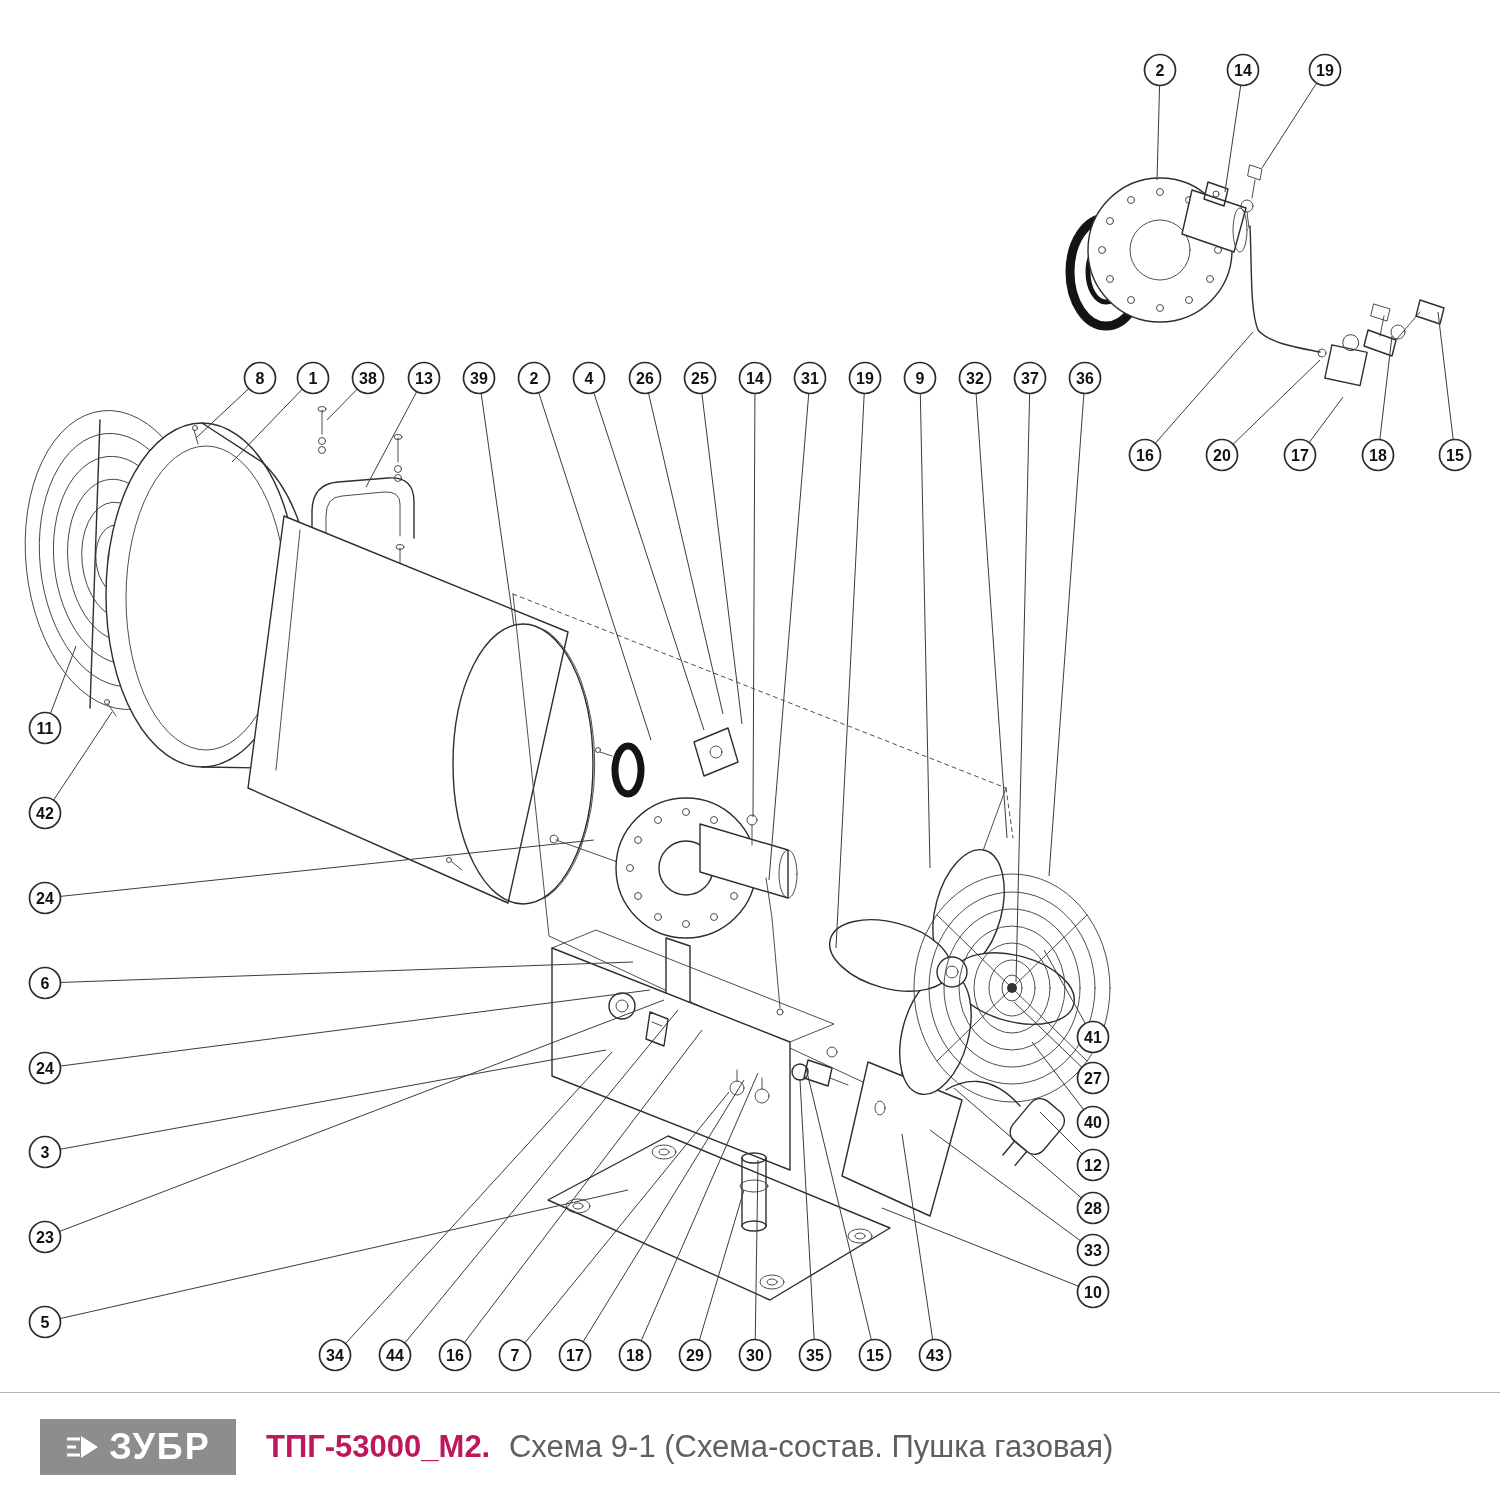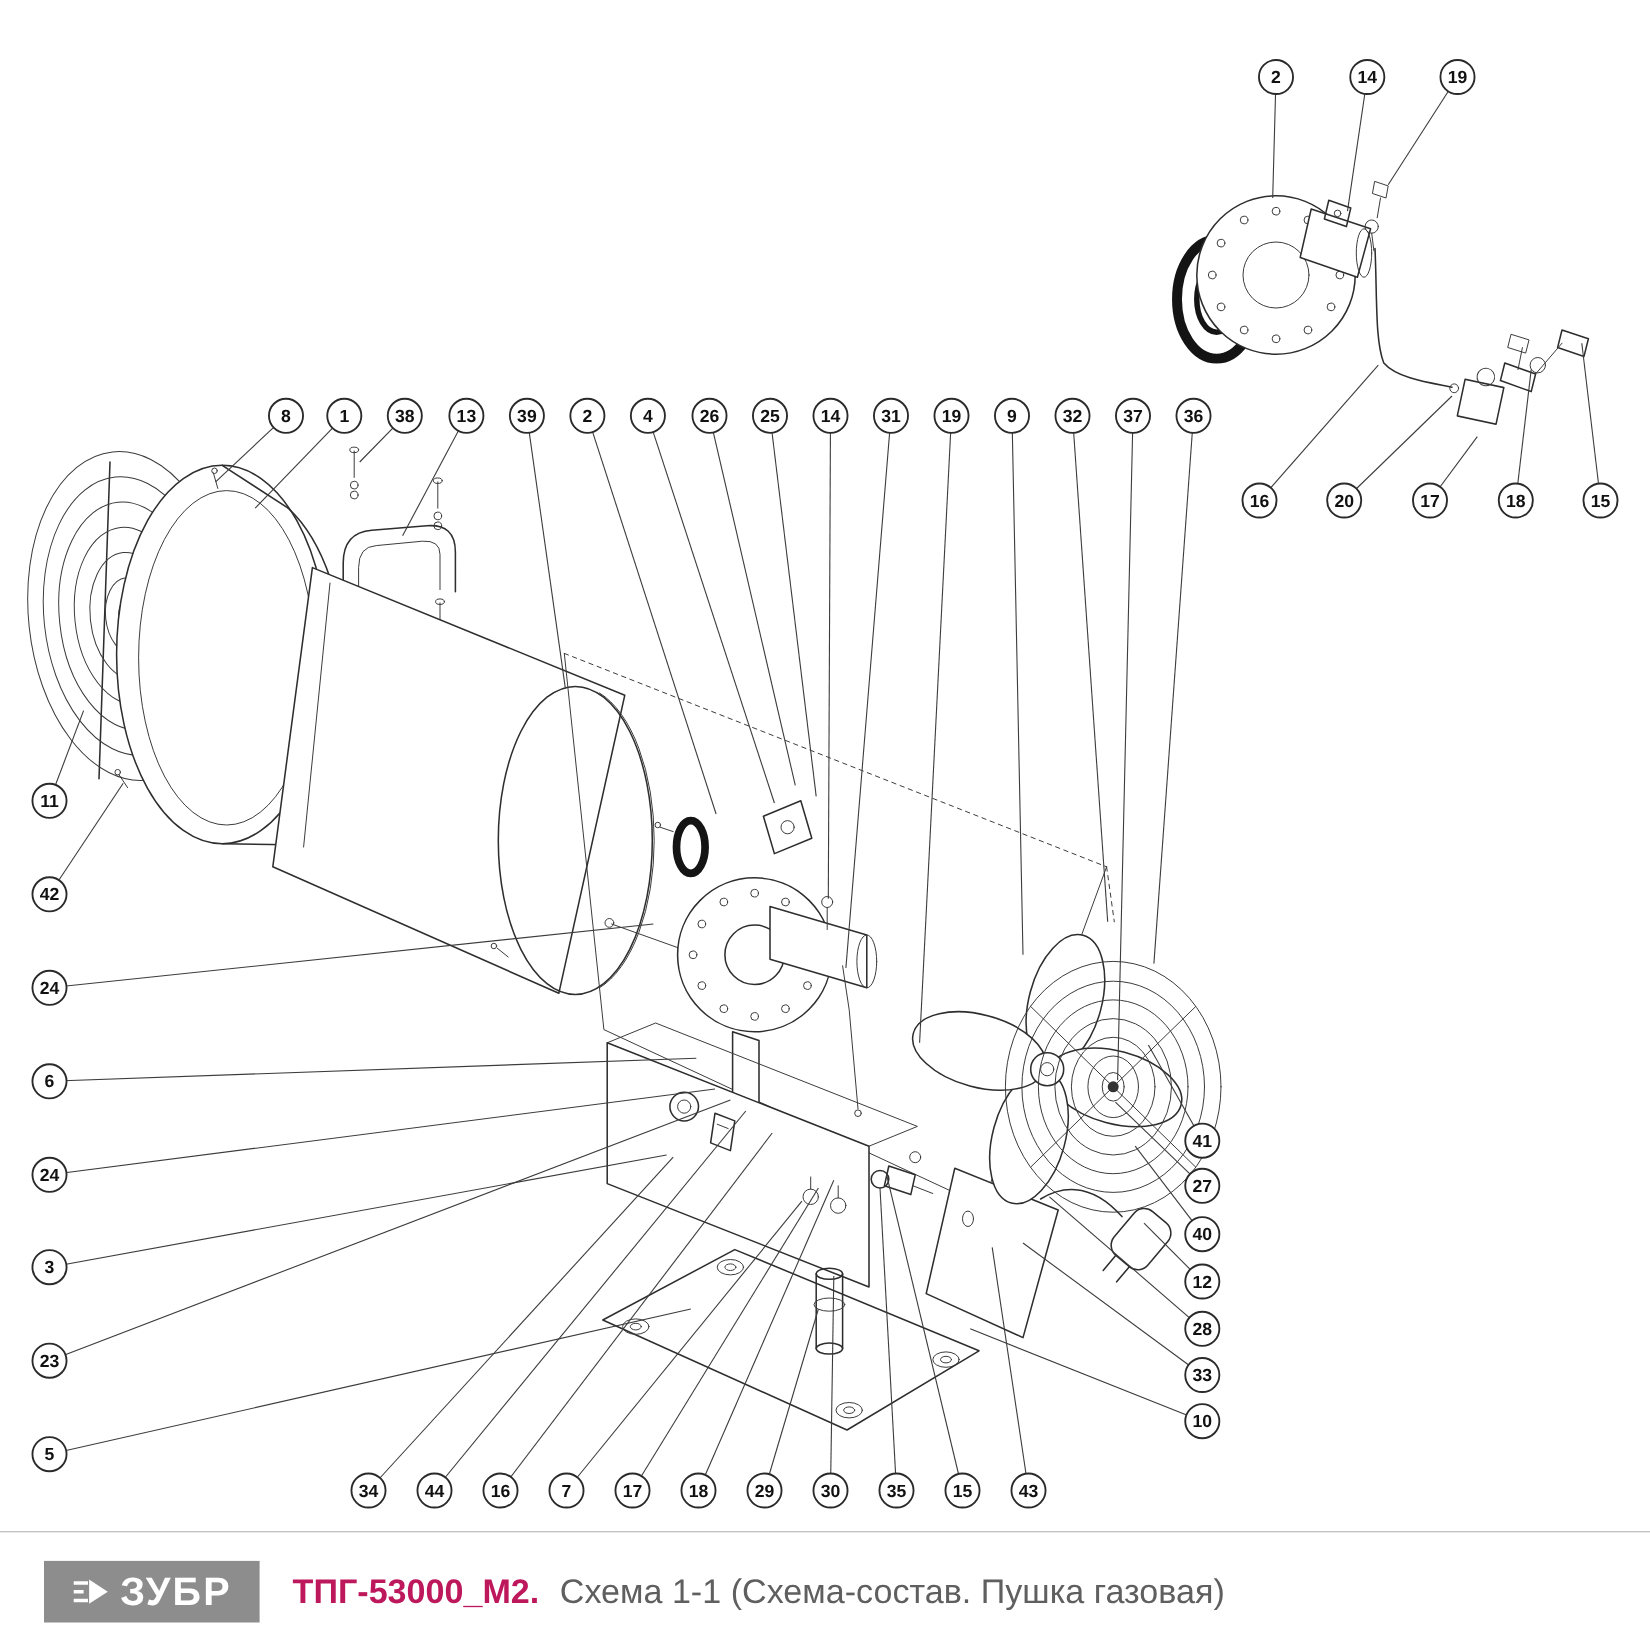--- a/index.html
+++ b/index.html
@@ -522,17 +522,17 @@
 <div class="footer">
   <div class="logo">
     <svg width="34" height="26" viewBox="0 0 34 26">
       <path d="M2,5 h13 M2,13 h9 M2,21 h13" stroke="#fff" stroke-width="3.2" fill="none"></path>
       <path d="M16,2 L33,13 L16,24 Z" fill="#fff"></path>
     </svg>
     <span class="logo-text">ЗУБР</span>
   </div>
   <div class="title">
     <span class="model">ТПГ-53000_М2.</span>
-    <span class="scheme">Схема 1-1 (Схема-состав. Пушка газовая)</span>
+    <span class="scheme">Схема 9-1 (Схема-состав. Пушка газовая)</span>
   </div>
 </div>
 
 </div>
 
 </body></html>

